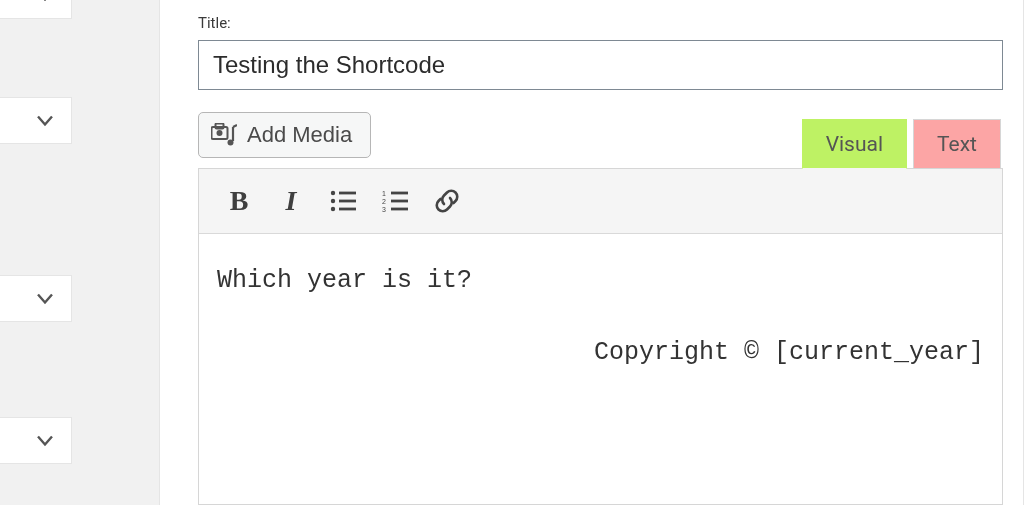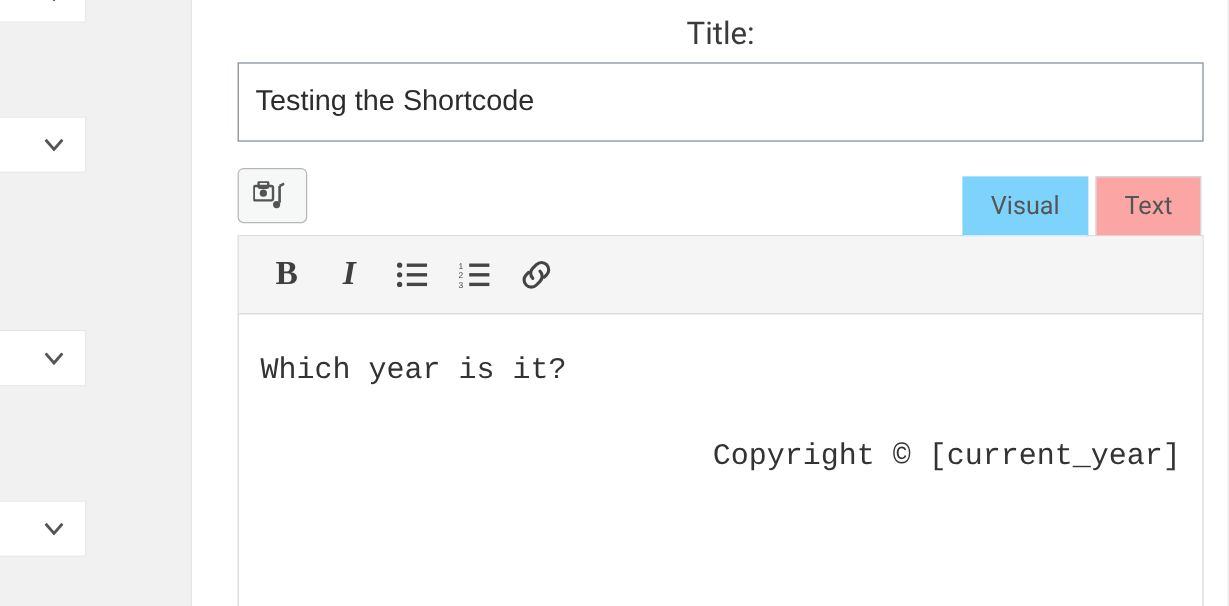--- a/index.html
+++ b/index.html
@@ -48,31 +48,30 @@
     right: 0;
     bottom: 0;
     background: #fff;
     border-left: 1px solid #e5e5e5;
     border-right: 1px solid #e5e5e5;
     padding: 0 20px 0 38px;
     box-sizing: border-box;
   }
 
   .field-label {
-    font-size: 26px;
+    font-size: 15px;
     color: #3a3a3a;
     padding-top: 14px;
     display: block;
-    text-align: center;
   }
 
   .title-input {
     display: block;
     width: 100%;
-    height: 66px;
+    height: 50px;
     margin-top: 8px;
     padding: 0 14px;
     font-size: 24px;
     color: #2c2c2c;
     background: #fff;
     border: 1px solid #7e8993;
     border-radius: 0;
     box-sizing: border-box;
   }
 
@@ -113,21 +112,21 @@
     display: inline-flex;
     align-items: center;
     font-size: 21px;
     color: #555;
     background: #fca5a5;
     border: 1px solid #d6d6d6;
     border-bottom: none;
     cursor: pointer;
   }
   .tab.active {
-    background: #7dd3fc;
+    background: #bef264;
     border: 1px solid transparent;
     border-bottom: 1px solid #f5f5f5;
     position: relative;
     z-index: 2;
   }
 
   
   .editor-wrap {
     border: 1px solid #d6d6d6;
   }
@@ -214,20 +213,21 @@
       <span>
         <svg width="26" height="24" viewBox="0 0 26 24">
           <rect x="0.5" y="4" width="16" height="12" rx="1.5" fill="none" stroke="#555" stroke-width="2"></rect>
           <rect x="4.5" y="0.5" width="8" height="5" rx="1" fill="none" stroke="#555" stroke-width="2"></rect>
           <circle cx="8.5" cy="10" r="3" fill="#555"></circle>
           <path d="M22 4 V18" stroke="#555" stroke-width="2.2" fill="none"></path>
           <circle cx="19.5" cy="19.5" r="3" fill="#555"></circle>
           <path d="M22 4 L26 2" stroke="#555" stroke-width="2.2"></path>
         </svg>
       </span>
+      <span>Add Media</span>
     </button>
 
     <div class="tabs">
       <div class="tab active" id="tab-visual">Visual</div>
       <div class="tab" id="tab-text">Text</div>
     </div>
   </div>
 
   <div class="editor-wrap">
 

